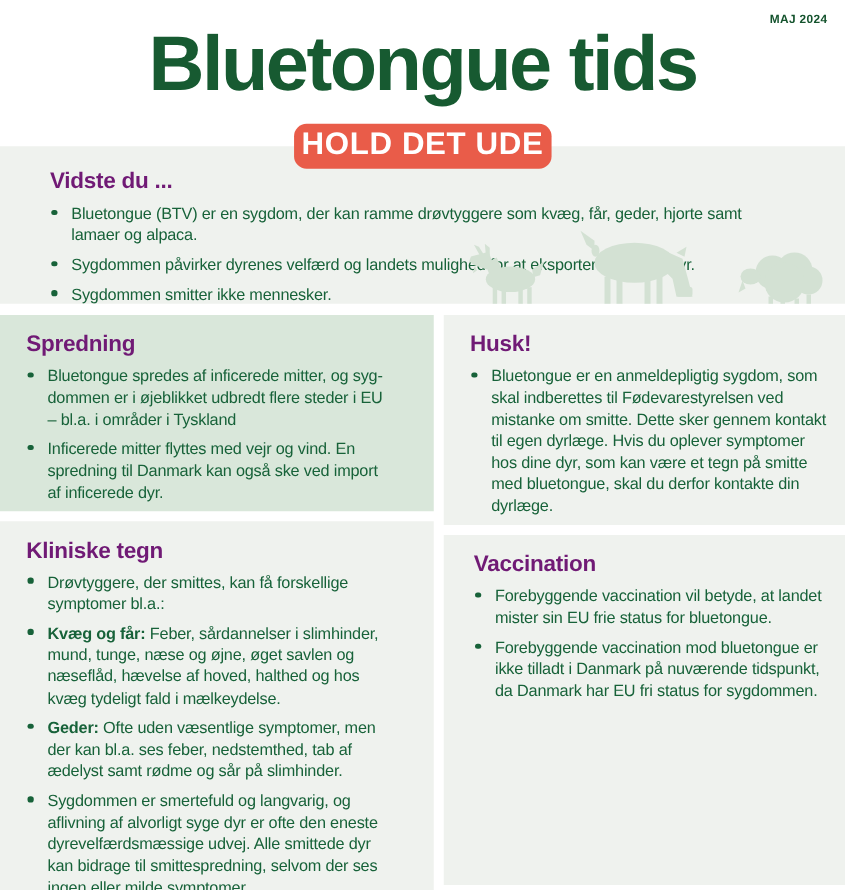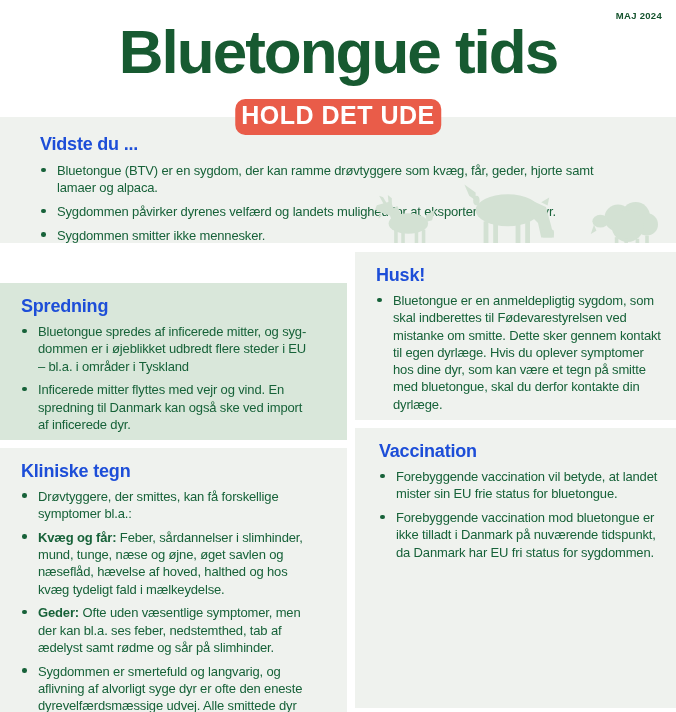--- a/index.html
+++ b/index.html
@@ -14,21 +14,21 @@
   .banner{position:absolute;top:99px;left:50%;transform:translateX(-50%);z-index:3;
           background:#e95c49;color:#ffffff;font-size:25px;font-weight:700;
           letter-spacing:.5px;padding:2px 6px 5px;border-radius:10px;white-space:nowrap;}
 
   
   .intro{position:absolute;top:117px;left:0;right:0;height:126px;background:#eff2ee;
          box-sizing:border-box;padding:17px 0 0 40px;overflow:hidden;}
   .intro h2{margin:0 0 7px 0;}
   .intro ul{max-width:556px;}
 
-  h2{font-size:18px;font-weight:700;color:#1d4ed8;margin:0 0 6px 0;letter-spacing:-.2px;}
+  h2{font-size:18px;font-weight:700;color:#701a75;margin:0 0 6px 0;letter-spacing:-.2px;}
 
   ul.bullets{list-style:none;margin:0;padding:0;}
   li.bullet{position:relative;font-size:13px;line-height:1.33;letter-spacing:-.15px;
             color:#176239;padding-left:17px;margin:0 0 6.5px 0;}
   li.bullet::before{content:"";position:absolute;left:1px;top:5.5px;width:4.6px;height:4.6px;
             border-radius:50%;background:#176239;}
   li.bullet b{font-weight:700;}
 
   
   .animals{position:absolute;right:6px;bottom:-12px;display:flex;align-items:flex-end;
@@ -36,21 +36,21 @@
   .animals svg{display:block;}
 
   
   .columns{position:absolute;top:252px;left:0;right:0;bottom:4px;display:flex;gap:8px;}
   .col{display:flex;flex-direction:column;gap:8px;}
   .col-left{width:347px;}
   .col-right{flex:1;}
   .box{box-sizing:border-box;padding:13px 10px 0 21px;}
   .box.green{background:#d9e7da;}
   .box.gray{background:#eff2ee;}
-  .box-spredning{height:169px;margin-top:31px;}
+  .box-spredning{height:169px;}
   .box-kliniske{flex:1;}
   .box-husk{height:168px;}
   .box-hvis{height:116px;}
   .box-vaccination{flex:1;padding-left:24px;}
   .box ul{max-width:286px;}
   .col-right .box ul{max-width:292px;}
 </style>
 </head>
 <body>
 

